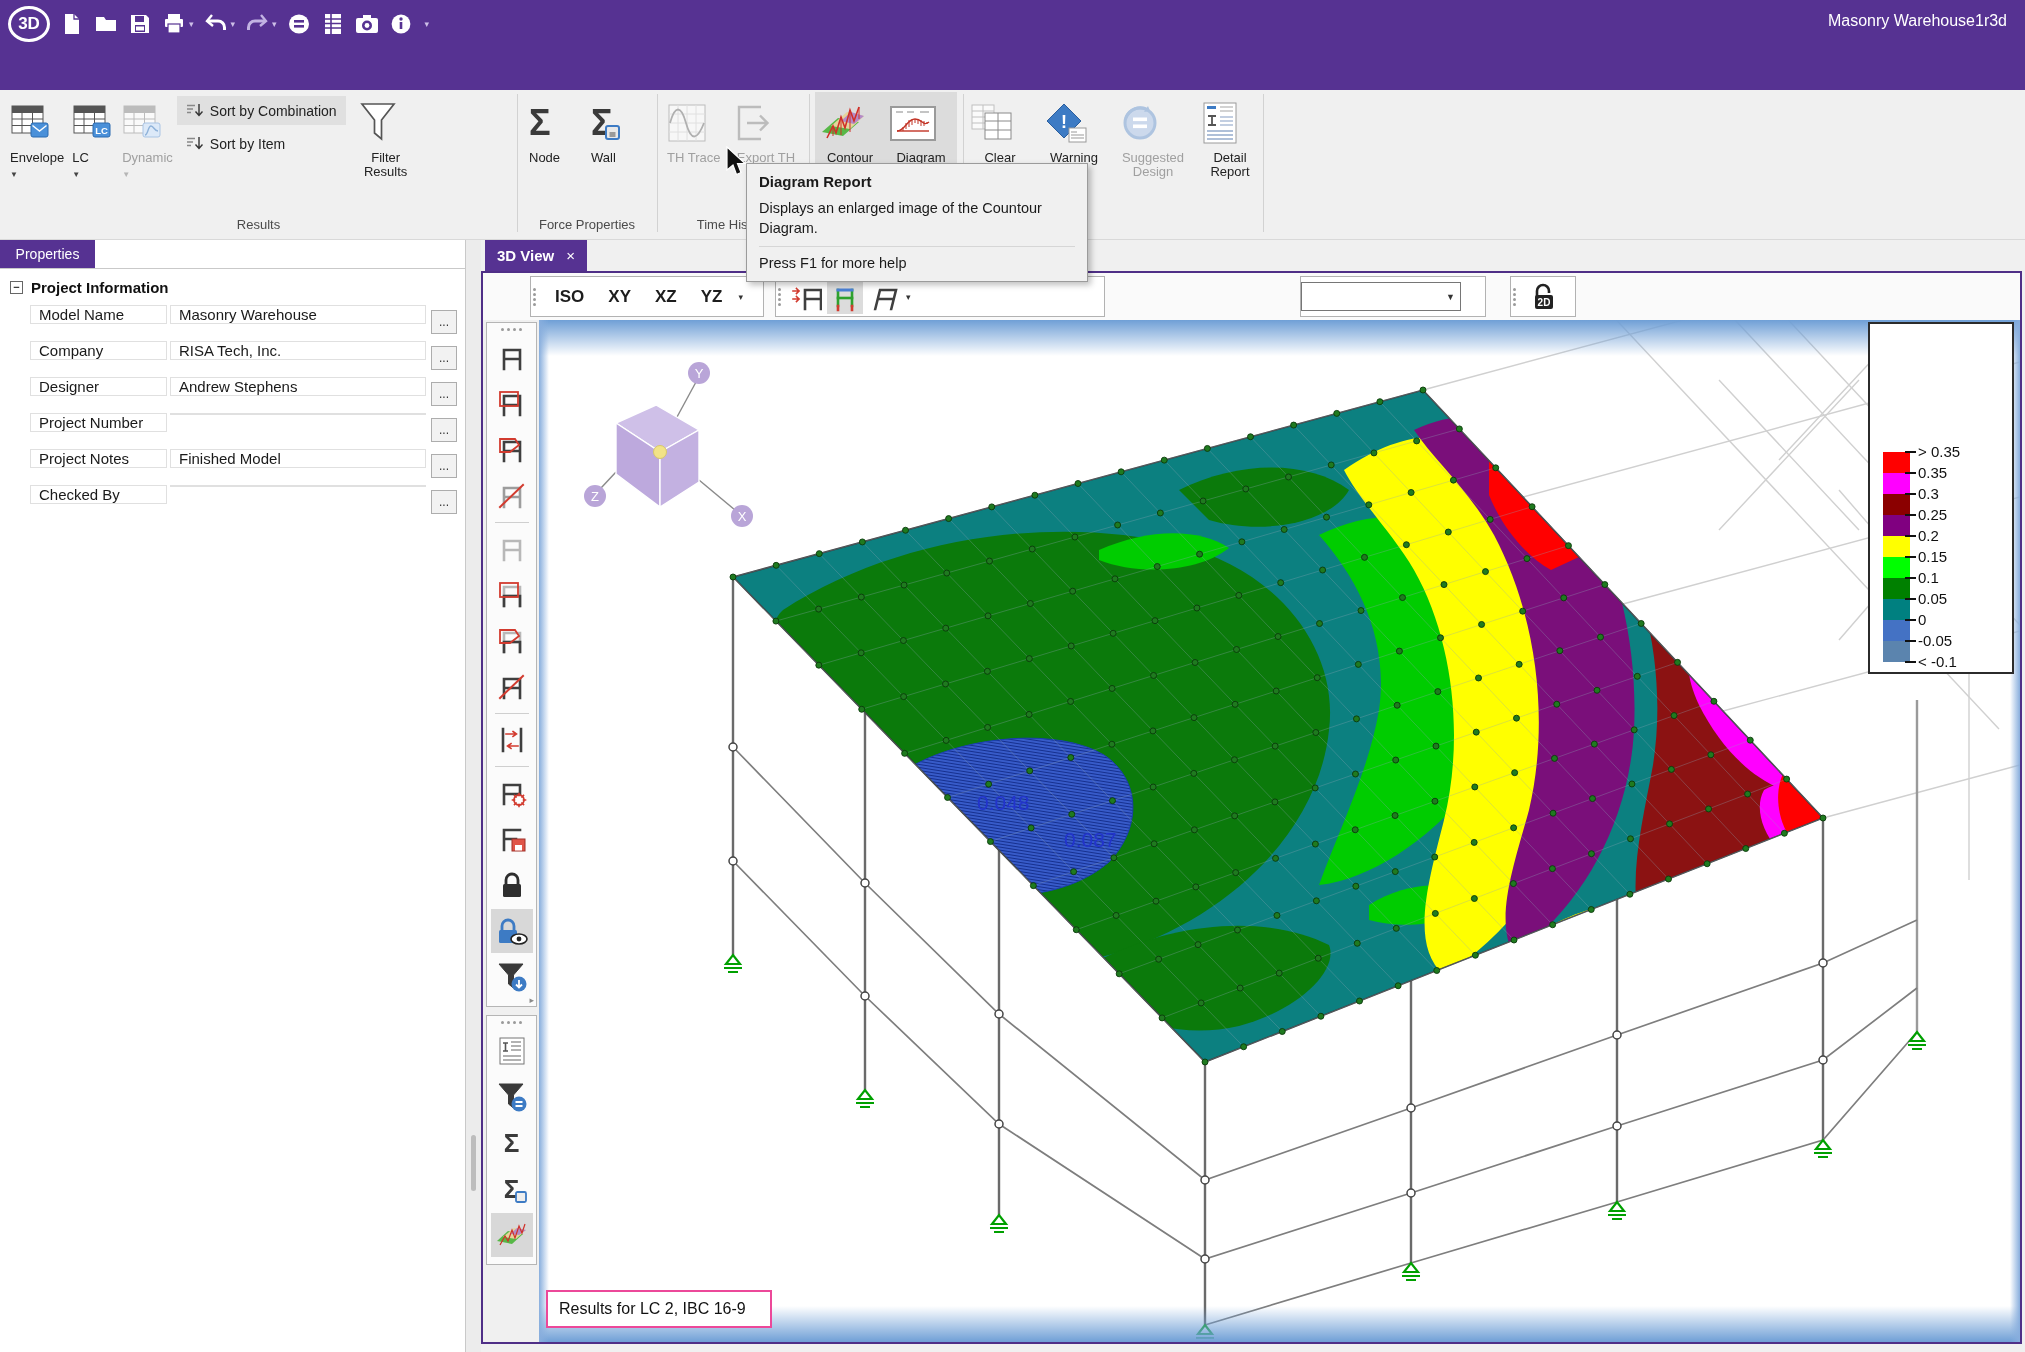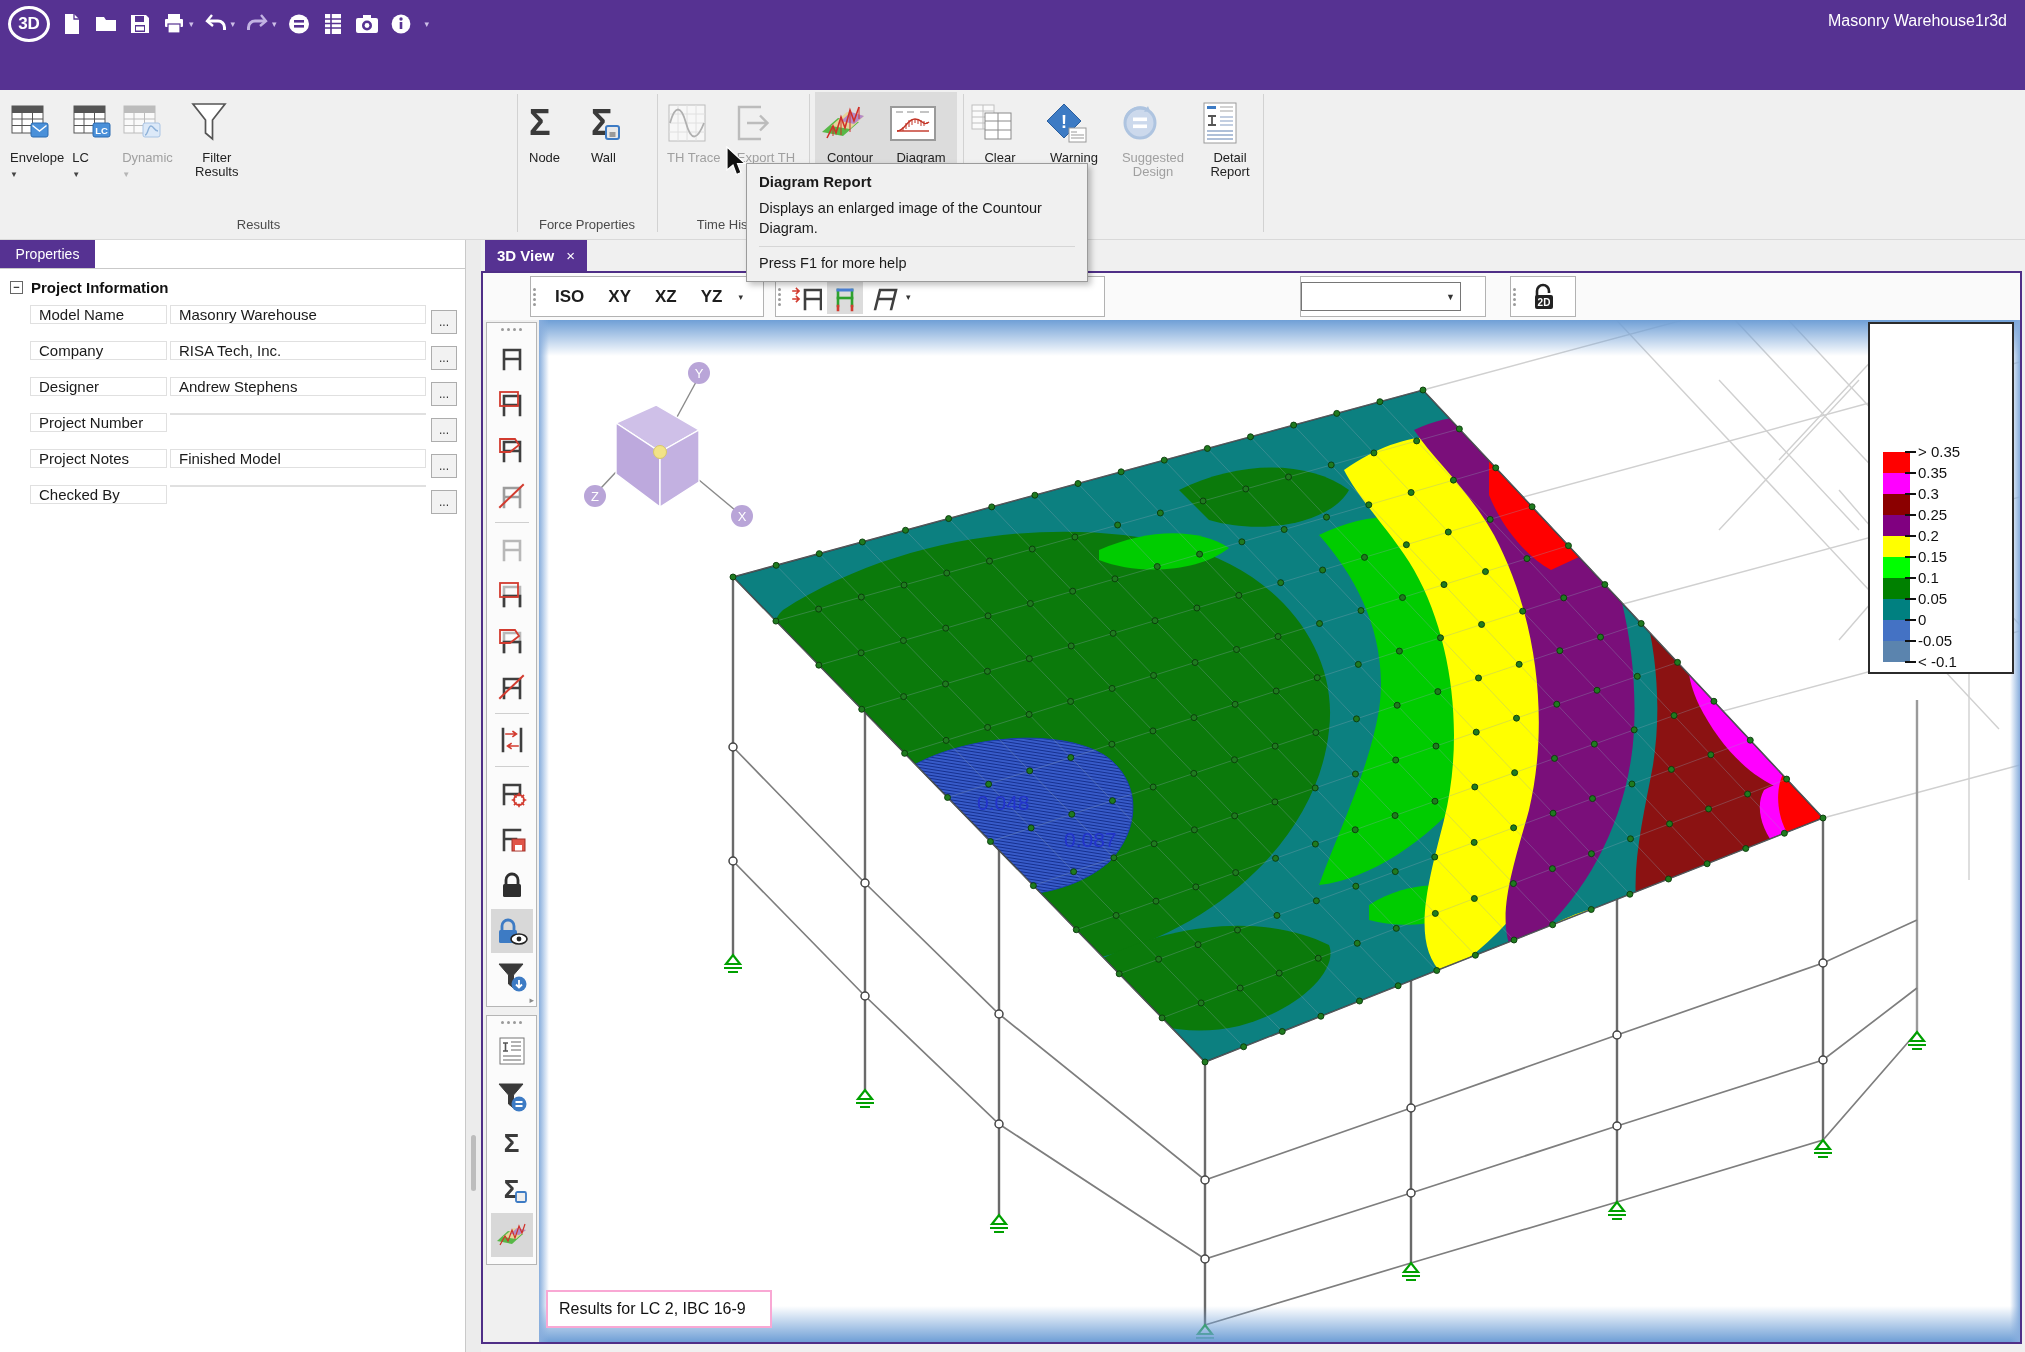--- a/index.html
+++ b/index.html
@@ -94,21 +94,21 @@
   #scene{position:absolute;left:0;top:0;width:100%;height:100%;z-index:1}
   
   .legend{position:absolute;left:1329px;top:2px;width:146px;height:352px;background:#fff;
     border:2px solid #2b2b2b;z-index:4}
   .lg-title{font-size:15px;color:#111;text-align:center;line-height:19px;padding-top:7px}
   .lg-swatch{position:absolute;left:13px;width:27px;height:21px}
   .lg-label{position:absolute;left:48px;height:18px;font-size:15px;color:#111;white-space:nowrap}
   .lg-label::before{content:"";position:absolute;left:-13px;top:8px;width:11px;height:2px;background:#111}
   
   .statusbox{position:absolute;left:7px;top:970px;width:226px;height:38px;background:#fff;
-    border:2px solid #f9a8d4;z-index:4;display:flex;align-items:center;padding-left:11px;
+    border:2px solid #ec4899;z-index:4;display:flex;align-items:center;padding-left:11px;
     font-size:16px;color:#111}
   
   .tooltip{position:absolute;left:746px;top:163px;width:342px;background:#f0f0f0;
     border:1px solid #9b9b9b;box-shadow:3px 3px 6px rgba(0,0,0,.25);z-index:50;
     padding:9px 12px 10px 12px;color:#1a1a1a}
   .tt-title{font-size:15px;font-weight:bold;margin-bottom:8px}
   .tt-body{font-size:14.5px;line-height:20px;margin-bottom:8px}
   .tt-footer{font-size:14.5px;border-top:1px solid #d6d6d6;padding-top:8px;margin-top:2px}
   .cursor{position:absolute;left:726px;top:146px;z-index:60}
   svg{display:block}
@@ -249,20 +249,40 @@
         <svg width="42" height="38">
             <rect x="2" y="2" width="31" height="27" fill="#fafafa" stroke="#bcbcbc"></rect>
             <rect x="2" y="2" width="31" height="7" fill="#bcbcbc"></rect>
             <path d="M2 15 h31 M2 21.5 h31 M12 9 v20 M22.5 9 v20" stroke="#bcbcbc" fill="none"></path>
             <rect x="21" y="19" width="17" height="14" rx="2" fill="#dce9f8" stroke="#a9c4e4"></rect>
             <path d="M23 31 C26 31 26 22 29 22 C32 22 32 27 36 27" stroke="#8fb2d9" fill="none" stroke-width="1.4"></path>
           </svg>
       </span>
       <span>Dynamic</span>
       <span class="ddc">▼</span>
+    </div>
+    <div class="sortcol">
+      <div class="sortbtn hl">
+        <span>
+            <svg width="17" height="17">
+              <path d="M1 3.5 h8 M1 7 h6 M1 10.5 h4" stroke="#888" stroke-width="1.4"></path>
+              <path d="M13 2 v11 M9.5 9.5 L13 13.5 L16.5 9.5" stroke="#333" fill="none" stroke-width="1.4"></path>
+            </svg>
+          </span>
+        <span>Sort by Combination</span>
+      </div>
+      <div class="sortbtn">
+        <span>
+            <svg width="17" height="17">
+              <path d="M1 3.5 h8 M1 7 h6 M1 10.5 h4" stroke="#888" stroke-width="1.4"></path>
+              <path d="M13 2 v11 M9.5 9.5 L13 13.5 L16.5 9.5" stroke="#333" fill="none" stroke-width="1.4"></path>
+            </svg>
+          </span>
+        <span>Sort by Item</span>
+      </div>
     </div>
     <div class="rbtn" style="width:64px;margin-left:8px">
       <span class="rbi">
         <svg width="40" height="44">
             <path d="M4 3 H36 L23.5 19 V38 L16.5 32 V19 Z" fill="#fff" stroke="#555" stroke-width="1.7"></path>
           </svg>
       </span>
       <span>Filter Results</span>
     </div>
   </div>

